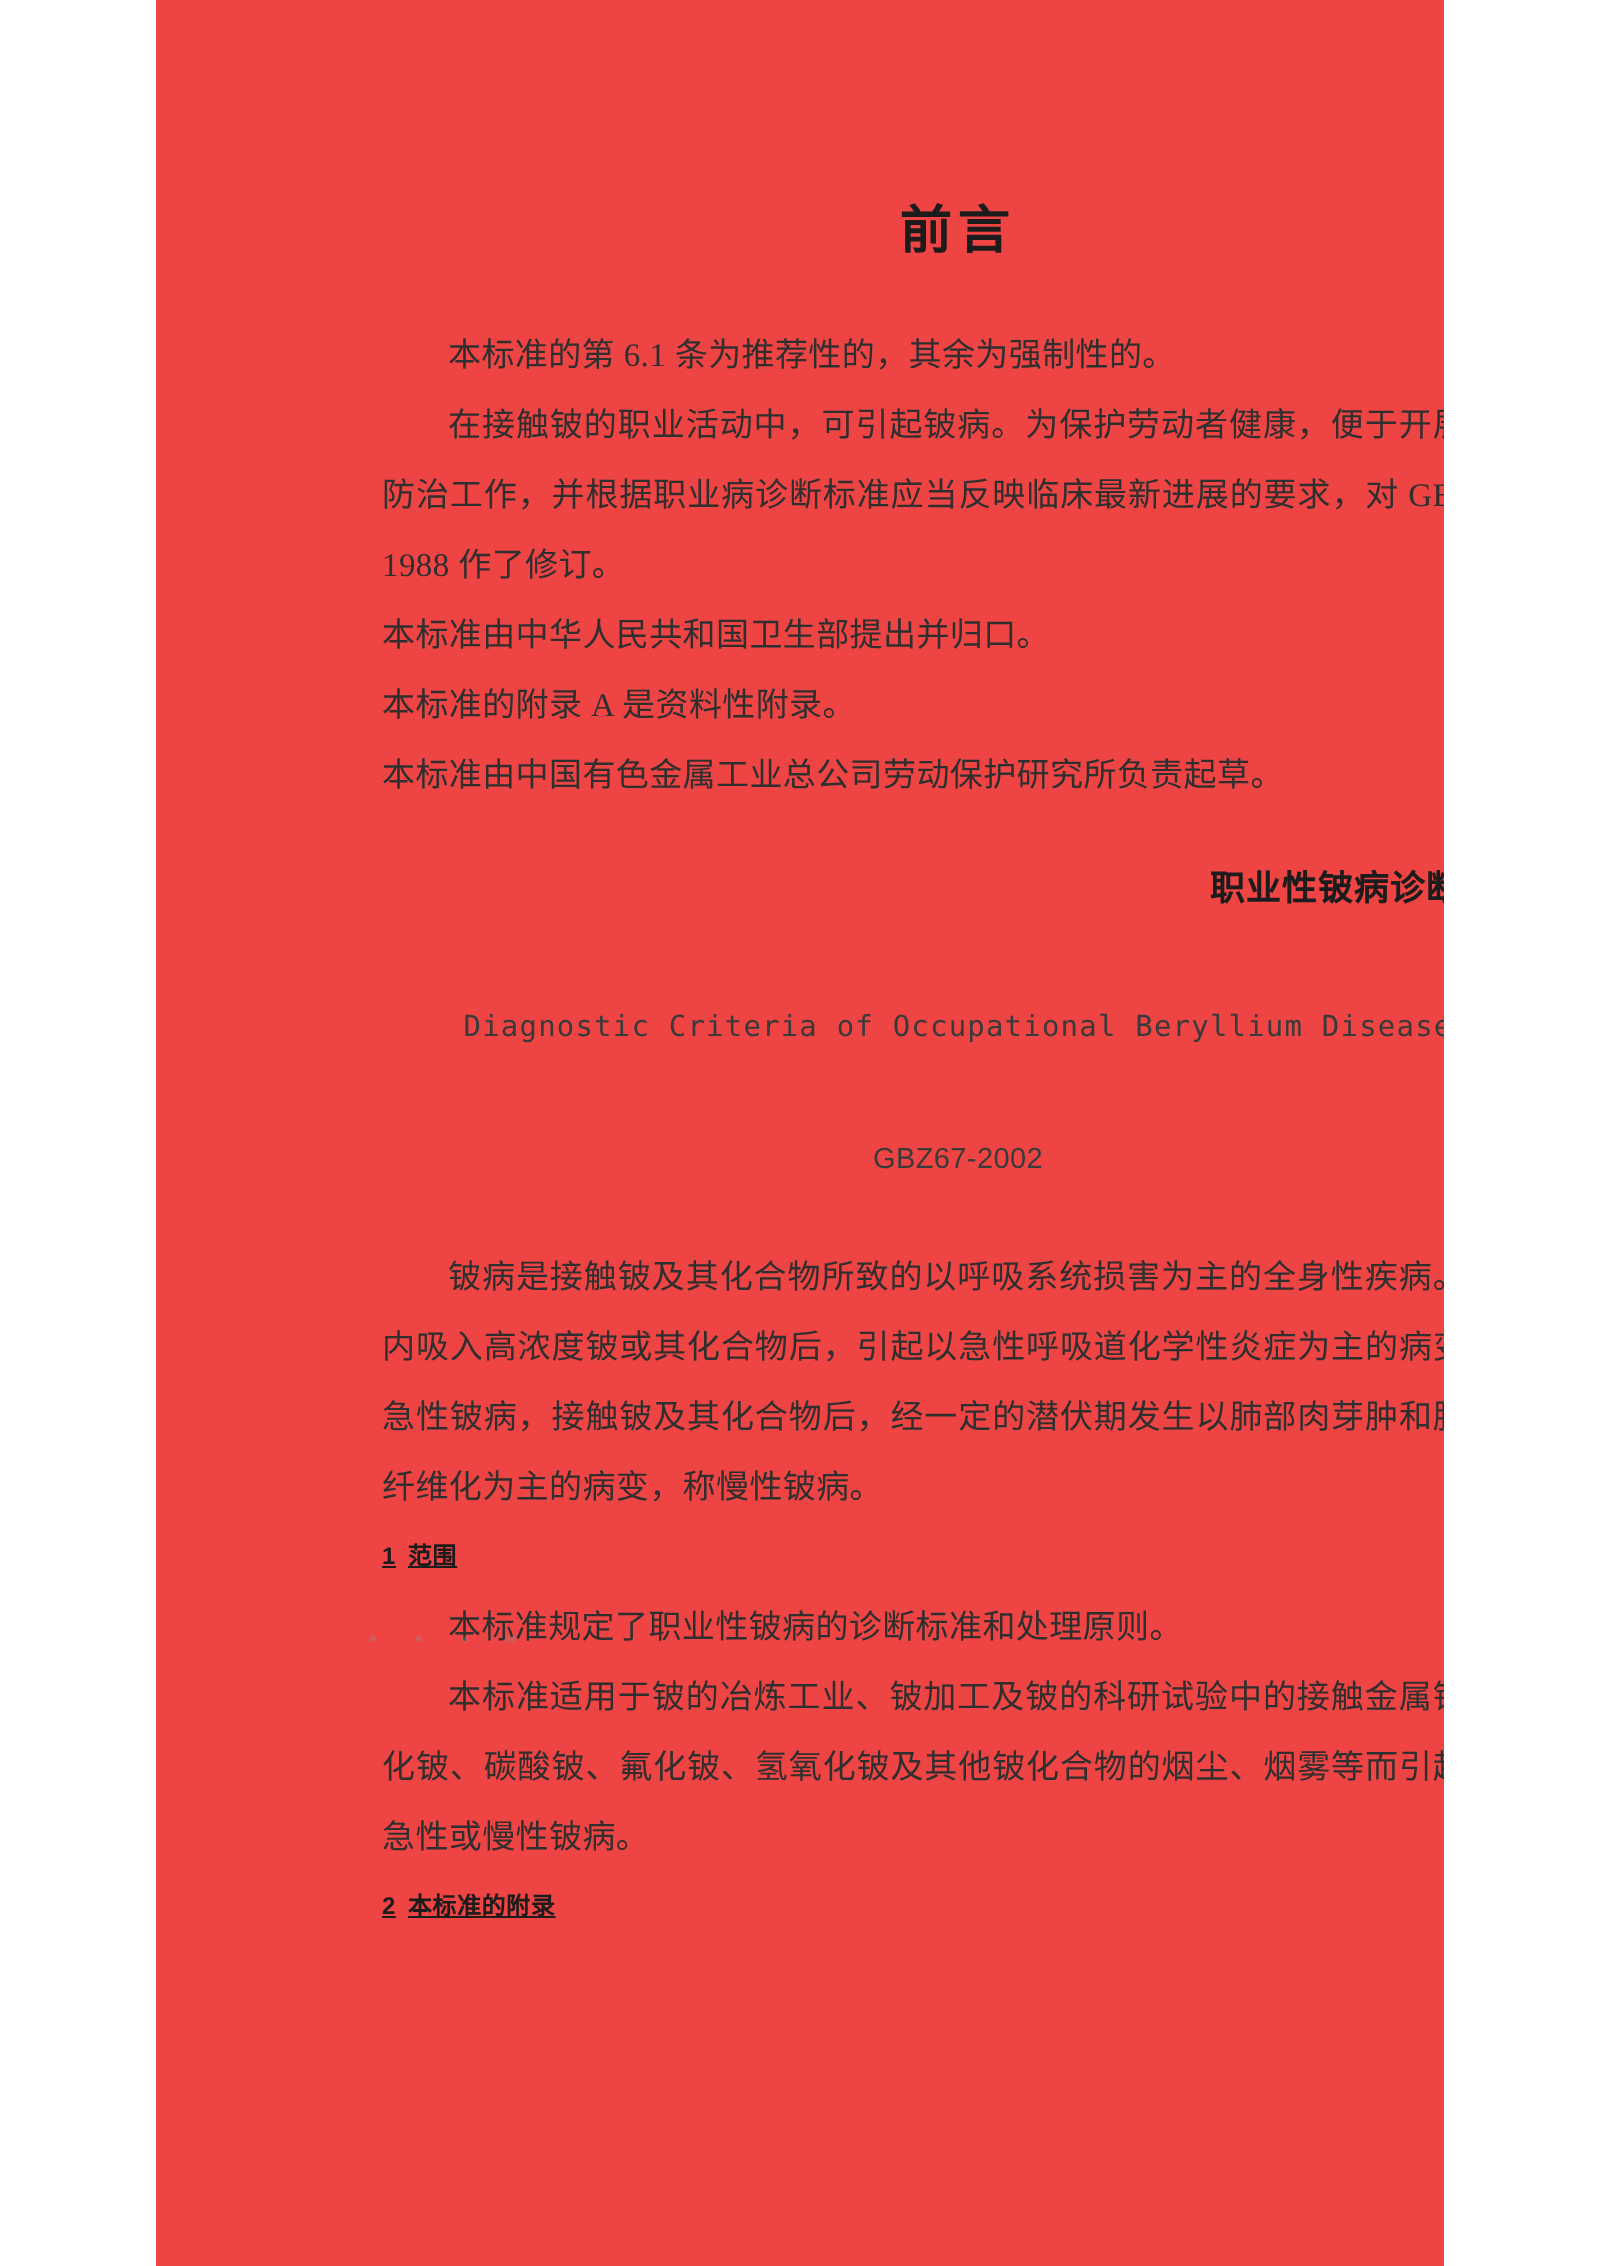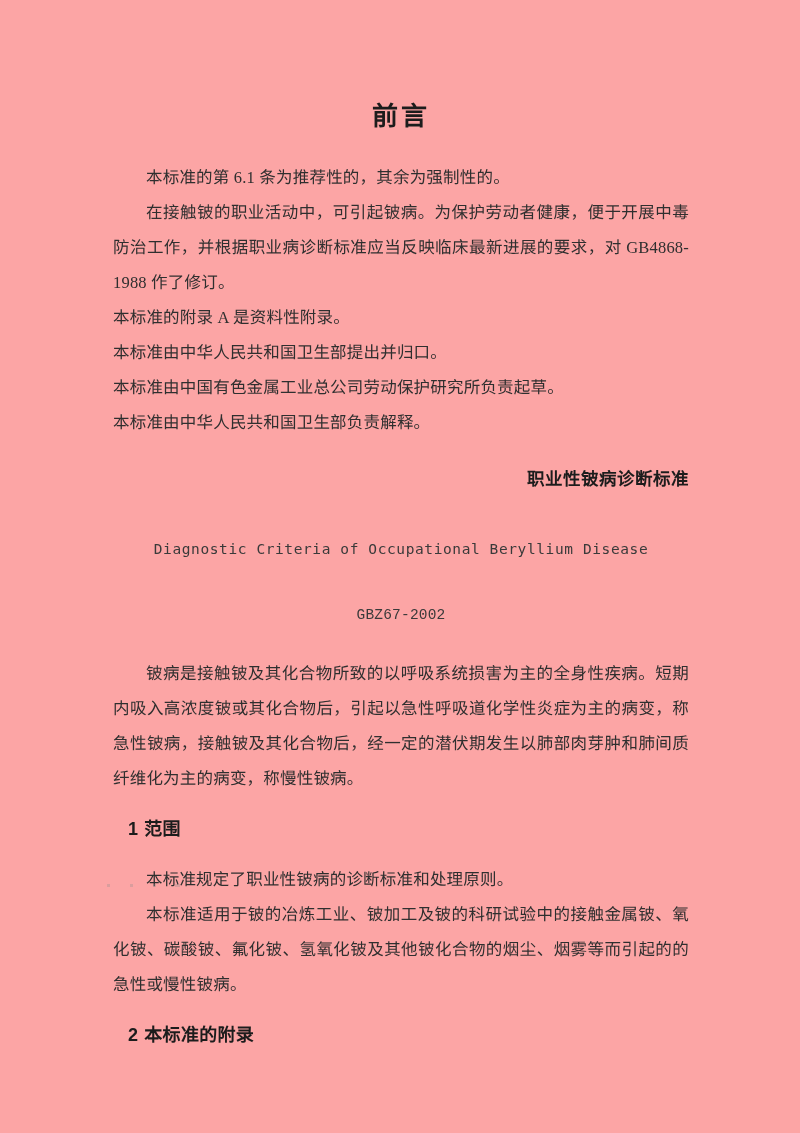--- a/index.html
+++ b/index.html
@@ -4,24 +4,24 @@
 <title>GBZ67-2002</title>
 <style>
   html, body {
     margin: 0;
     padding: 0;
     background: #ffffff;
   }
 
   .page {
     position: relative;
-    width: 800px;
+    width: 644px;
     height: 1133px;
     margin: 0 auto;
-    background: #fca5a5;
+    background: #ef4444;
     overflow: hidden;
     box-sizing: border-box;
     font-family: "Liberation Serif", "DejaVu Serif", serif;
     color: #2b2b2b;
     -webkit-font-smoothing: antialiased;
   }
 
   
   .content {
     position: absolute;
@@ -85,41 +85,42 @@
     font-size: 14.5px;
     line-height: 26px;
     letter-spacing: 0.6px;
     color: #3a3a3a;
     white-space: nowrap;
   }
   .std-code {
     margin: 0;
     padding-top: 28px;
     text-align: center;
-    font-family: Liberation Mono, monospace;
+    font-family: Liberation Sans, sans-serif;
     font-size: 14.5px;
     line-height: 26px;
     letter-spacing: 0.2px;
     color: #3a3a3a;
   }
 
   
   .intro-block {
     padding-top: 28px;
   }
 
   
   .sec-head {
-    margin: 15px;
+    margin: 0;
     font-family: "DejaVu Sans", "Liberation Sans", sans-serif;
     font-weight: 700;
-    font-size: 18px;
+    font-size: 12px;
     line-height: 35px;
     color: #1c1c1c;
     letter-spacing: 0.3px;
+    text-decoration: underline;
   }
   .sec-head .num {
     font-family: "Liberation Sans", "DejaVu Sans", sans-serif;
     font-weight: 700;
     padding-right: 6px;
   }
 
   
   .scan-dots {
     position: absolute;
@@ -148,24 +149,23 @@
 <body>
 
 <div class="page">
   <div class="content">
 
     <h1 class="doc-title">前言</h1>
 
     <div class="foreword-block">
       <p class="para indent">本标准的第 6.1 条为推荐性的，其余为强制性的。</p>
       <p class="para indent">在接触铍的职业活动中，可引起铍病。为保护劳动者健康，便于开展中毒防治工作，并根据职业病诊断标准应当反映临床最新进展的要求，对 GB4868-1988 作了修订。</p>
+      <p class="para">本标准由中华人民共和国卫生部提出并归口。</p>
       <p class="para">本标准的附录 A 是资料性附录。</p>
-      <p class="para">本标准由中华人民共和国卫生部提出并归口。</p>
       <p class="para">本标准由中国有色金属工业总公司劳动保护研究所负责起草。</p>
-      <p class="para">本标准由中华人民共和国卫生部负责解释。</p>
     </div>
 
     <div class="std-head">
       <h2 class="std-title-cn">职业性铍病诊断标准</h2>
       <p class="std-title-en">Diagnostic Criteria of Occupational Beryllium Disease</p>
       <p class="std-code">GBZ67-2002</p>
     </div>
 
     <div class="intro-block">
       <p class="para indent">铍病是接触铍及其化合物所致的以呼吸系统损害为主的全身性疾病。短期内吸入高浓度铍或其化合物后，引起以急性呼吸道化学性炎症为主的病变，称急性铍病，接触铍及其化合物后，经一定的潜伏期发生以肺部肉芽肿和肺间质纤维化为主的病变，称慢性铍病。</p>

